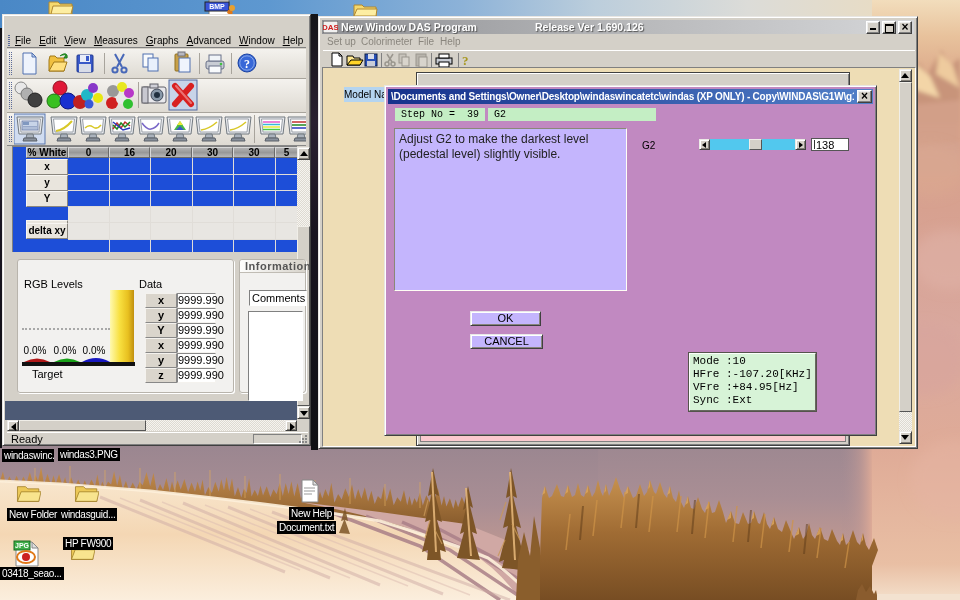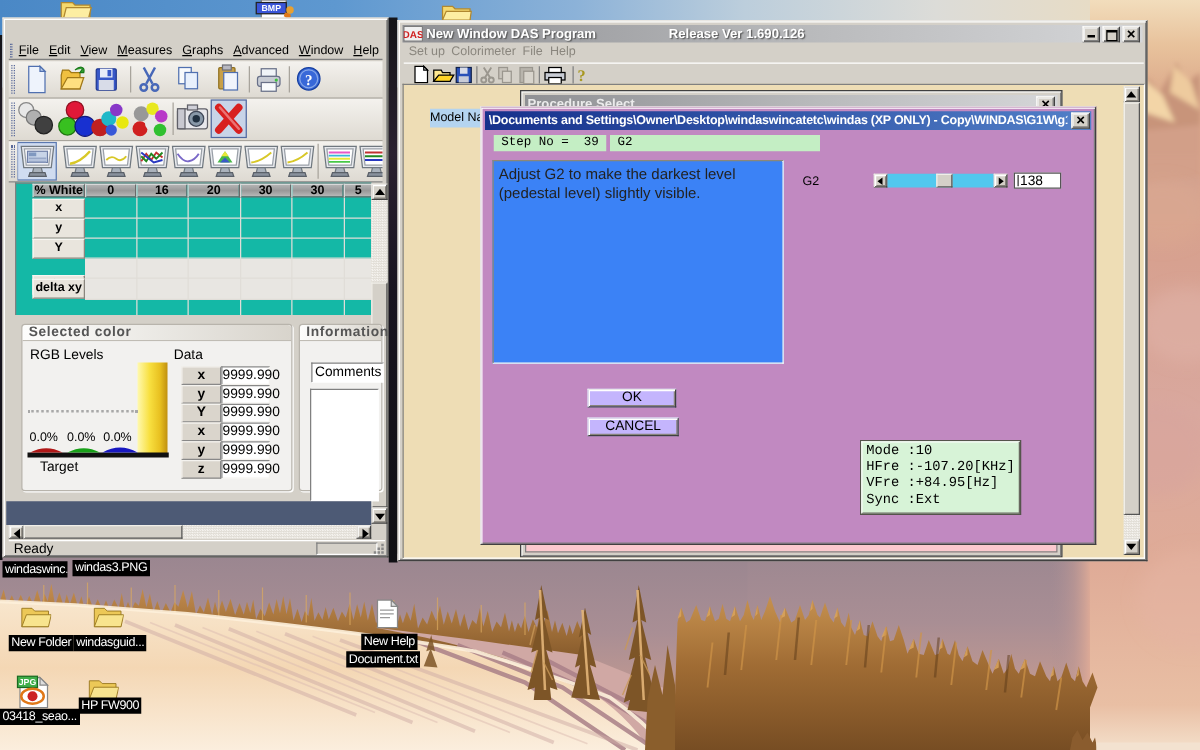--- a/index.html
+++ b/index.html
@@ -245,21 +245,21 @@
   <rect x="2" y="1" width="16" height="9" fill="#3fae49" stroke="#1a6a22"></rect>
   <text x="10" y="8" font-size="7" font-weight="bold" fill="#fff" text-anchor="middle" font-family="Liberation Sans">JPG</text>
   <ellipse cx="14" cy="17" rx="9" ry="6" fill="none" stroke="#e07818" stroke-width="2"></ellipse>
   <circle cx="14" cy="17" r="4" fill="#cc2222"></circle>
 </svg>
 <div class="icon-lbl" style="left:0px;top:567px;">03418_seao...</div>
 <svg class="abs" style="left:70px;top:540px;" width="25" height="24" viewBox="0 0 34 28">
   <path d="M2,24 L2,4 L13,4 L16,7 L31,7 L31,24 Z" fill="#ecc857" stroke="#9a7820"></path>
   <path d="M2,24 L7,11 L34,11 L31,24 Z" fill="#f8e48e" stroke="#9a7820"></path>
 </svg>
-<div class="icon-lbl" style="left:63px;top:558px;">HP FW900</div>
+<div class="icon-lbl" style="left:63px;top:537px;">HP FW900</div>
 
 <div class="win bevel-out" id="hcfr" style="left:2px;top:14px;width:309px;height:432px;">
 
   <div class="menu" style="position:absolute;left:4px;top:19px;width:299px;height:14px;border-bottom:1px solid #808080;background:#d4d0c8;font-size:10px;">
     <div class="grip"></div>
     <span style="margin:0 4px 0 2px;"><u>F</u>ile</span>
         <span style="margin:0 4px;"><u>E</u>dit</span>
         <span style="margin:0 4px;"><u>V</u>iew</span>
         <span style="margin:0 4px;"><u>M</u>easures</span>
         <span style="margin:0 4px;"><u>G</u>raphs</span>
@@ -423,21 +423,21 @@
             <use href="#mon"></use>
             <g stroke-width="1.5" fill="none">
               <path d="M4,5 L21,5" stroke="#c03030"></path>
               <path d="M4,8 L21,8" stroke="#208820"></path>
               <path d="M4,11 L21,11" stroke="#2838c0"></path>
             </g>
           </g>
     </svg>
   </div>
 
-  <div style="position:absolute;left:9px;top:131px;width:285px;height:106px;background:#14b8a6;border-left:1px solid #808080;border-top:1px solid #808080;">
+  <div style="position:absolute;left:9px;top:131px;width:285px;height:106px;background:#1d4ed8;border-left:1px solid #808080;border-top:1px solid #808080;">
 
     <div class="thead" style="left:13px;width:42px;">% White</div>
     <div class="thead" style="left:55px;width:41px;">0</div>
     <div class="thead" style="left:96px;width:41px;">16</div>
     <div class="thead" style="left:137px;width:42px;">20</div>
     <div class="thead" style="left:179px;width:41px;">30</div>
     <div class="thead" style="left:220px;width:42px;">30</div>
     <div class="thead" style="left:262px;width:23px;">5</div>
 
     <div class="rhead" style="top:12px;">x</div>
@@ -461,21 +461,20 @@
   </div>
 
   <div class="sb-btn" style="left:294px;top:132px;width:13px;height:13px;"></div>
   <div class="arrow" style="left:297px;top:136px;border-left:4px solid transparent;border-right:4px solid transparent;border-bottom:5px solid #000;"></div>
   <div class="sb-track" style="left:294px;top:145px;width:13px;height:66px;"></div>
   <div style="position:absolute;left:294px;top:211px;width:13px;height:180px;background:#d4d0c8;border:1px solid;border-color:#f0eee8 #555 #555 #f0eee8;"></div>
   <div class="sb-btn" style="left:294px;top:391px;width:13px;height:13px;"></div>
   <div class="arrow" style="left:297px;top:396px;border-left:4px solid transparent;border-right:4px solid transparent;border-top:5px solid #000;"></div>
 
   <div class="grp" style="left:14px;top:244px;width:217px;height:134px;">
-    <div class="grp-h">Selected color</div>
     <div style="position:absolute;left:6px;top:18px;font-size:11px;">RGB Levels</div>
     <div style="position:absolute;left:121px;top:18px;font-size:11px;">Data</div>
 
     <div style="position:absolute;left:92px;top:30px;width:24px;height:75px;background:linear-gradient(to right,#fff9b0,#f8e040 40%,#e8c020 75%,#c09010);"></div>
     <div style="position:absolute;left:4px;top:68px;width:88px;height:0;border-top:2px dotted #a8a8a8;"></div>
     <div style="position:absolute;left:4px;top:102px;width:113px;height:4px;background:#111;"></div>
     <svg style="position:absolute;left:4px;top:94px;" width="92" height="9" viewBox="0 0 92 9">
       <path d="M2,8 Q15,1 28,8 Z" fill="#b01818"></path>
       <path d="M32,8 Q45,1 58,8 Z" fill="#18a018"></path>
       <path d="M60,8 Q74,0 88,8 Z" fill="#1818c0"></path>
@@ -595,39 +594,33 @@
     <div style="position:absolute;left:21px;top:19px;width:41px;height:15px;background:#b4d4f0;font-size:10px;line-height:15px;color:#000;overflow:hidden;white-space:nowrap;">Model Nam</div>
 
     <div class="sb-btn" style="right:3px;top:1px;width:13px;height:13px;"></div>
     <div class="arrow" style="right:6px;top:5px;border-left:4px solid transparent;border-right:4px solid transparent;border-bottom:5px solid #000;"></div>
     <div class="sb-track" style="right:3px;top:14px;width:13px;height:350px;"></div>
     <div style="position:absolute;right:3px;top:14px;width:13px;height:330px;background:#d4d0c8;border:1px solid;border-color:#f0eee8 #555 #555 #f0eee8;"></div>
     <div class="sb-btn" style="right:3px;bottom:2px;width:13px;height:13px;"></div>
     <div class="arrow" style="right:6px;bottom:6px;border-left:4px solid transparent;border-right:4px solid transparent;border-top:5px solid #000;"></div>
 
     <div style="position:absolute;left:93px;top:4px;width:434px;height:374px;background:#d4d0c8;border:1px solid #404040;box-shadow:inset 1px 1px 0 #fff, inset -1px -1px 0 #808080;">
-      <div class="tbar" style="left:3px;right:3px;top:3px;height:14px;">
-        <span style="margin-left:2px;color:#ebebeb;font-size:10.5px;">Procedure Select</span>
-        <span style="flex:1"></span>
-        <span class="tbtn glyph-x" style="width:15px;height:13px;"></span>
-            <span style="width:2px"></span>
-      </div>
       <div style="position:absolute;left:3px;top:17px;right:3px;bottom:3px;background:#fbc9ce;border:1px solid #808080;"></div>
     </div>
 
     <div style="position:absolute;left:61px;top:17px;width:493px;height:351px;background:#c189c1;border:1px solid;border-color:#e8e6e2 #404040 #404040 #e8e6e2;box-shadow:inset 1px 1px 0 #fff, inset -1px -1px 0 #808080;">
       <div style="position:absolute;left:3px;right:3px;top:3px;height:15px;background:linear-gradient(to right,#16318c,#5280c8);color:#fff;font-weight:bold;font-size:10.5px;overflow:hidden;">
         <div style="position:absolute;left:3px;right:19px;top:2px;white-space:nowrap;overflow:hidden;font-size:10px;letter-spacing:-0.2px;">\Documents and Settings\Owner\Desktop\windaswincatetc\windas (XP ONLY) - Copy\WINDAS\G1W\g1w_wb....</div>
         <span class="tbtn glyph-x" style="position:absolute;right:1px;top:1px;width:15px;height:13px;"></span>
       </div>
 
       <div style="position:absolute;left:10px;top:22px;width:90px;height:13px;background:#c4eec4;font-family:'Liberation Mono',monospace;font-size:10px;line-height:13px;white-space:pre;"> Step No =  39</div>
       <div style="position:absolute;left:103px;top:22px;width:168px;height:13px;background:#c4eec4;font-family:'Liberation Mono',monospace;font-size:10px;line-height:13px;white-space:pre;"> G2</div>
 
-      <div style="position:absolute;left:9px;top:42px;width:233px;height:163px;background:#3b82f6;border:1px solid;border-color:#8a8878 #fffef4 #fffef4 #8a8878;font-size:12px;color:#222;padding:3px 4px;line-height:15px;">Adjust G2 to make the darkest level<br>(pedestal level) slightly visible.</div>
+      <div style="position:absolute;left:9px;top:42px;width:233px;height:163px;background:#c4b5fd;border:1px solid;border-color:#8a8878 #fffef4 #fffef4 #8a8878;font-size:12px;color:#222;padding:3px 4px;line-height:15px;">Adjust G2 to make the darkest level<br>(pedestal level) slightly visible.</div>
 
       <div style="position:absolute;left:257px;top:54px;font-size:10px;">G2</div>
       <div class="sb-btn" style="left:314px;top:53px;width:11px;height:11px;background:#d4d0c8;"></div>
       <div class="arrow" style="left:317px;top:56px;border-top:3px solid transparent;border-bottom:3px solid transparent;border-right:4px solid #000;"></div>
       <div style="position:absolute;left:325px;top:53px;width:85px;height:11px;background:#52c8ee;"></div>
       <div style="position:absolute;left:364px;top:53px;width:13px;height:11px;background:#d4d0c8;border:1px solid;border-color:#f0eee8 #555 #555 #f0eee8;"></div>
       <div class="sb-btn" style="left:410px;top:53px;width:11px;height:11px;"></div>
       <div class="arrow" style="left:414px;top:56px;border-top:3px solid transparent;border-bottom:3px solid transparent;border-left:4px solid #000;"></div>
       <div style="position:absolute;left:426px;top:52px;width:38px;height:13px;background:#fff;border:1px solid #555;font-size:11px;line-height:12px;padding-left:4px;">138<span style="position:absolute;left:2px;top:1px;bottom:1px;width:1px;background:#333;"></span></div>
 

